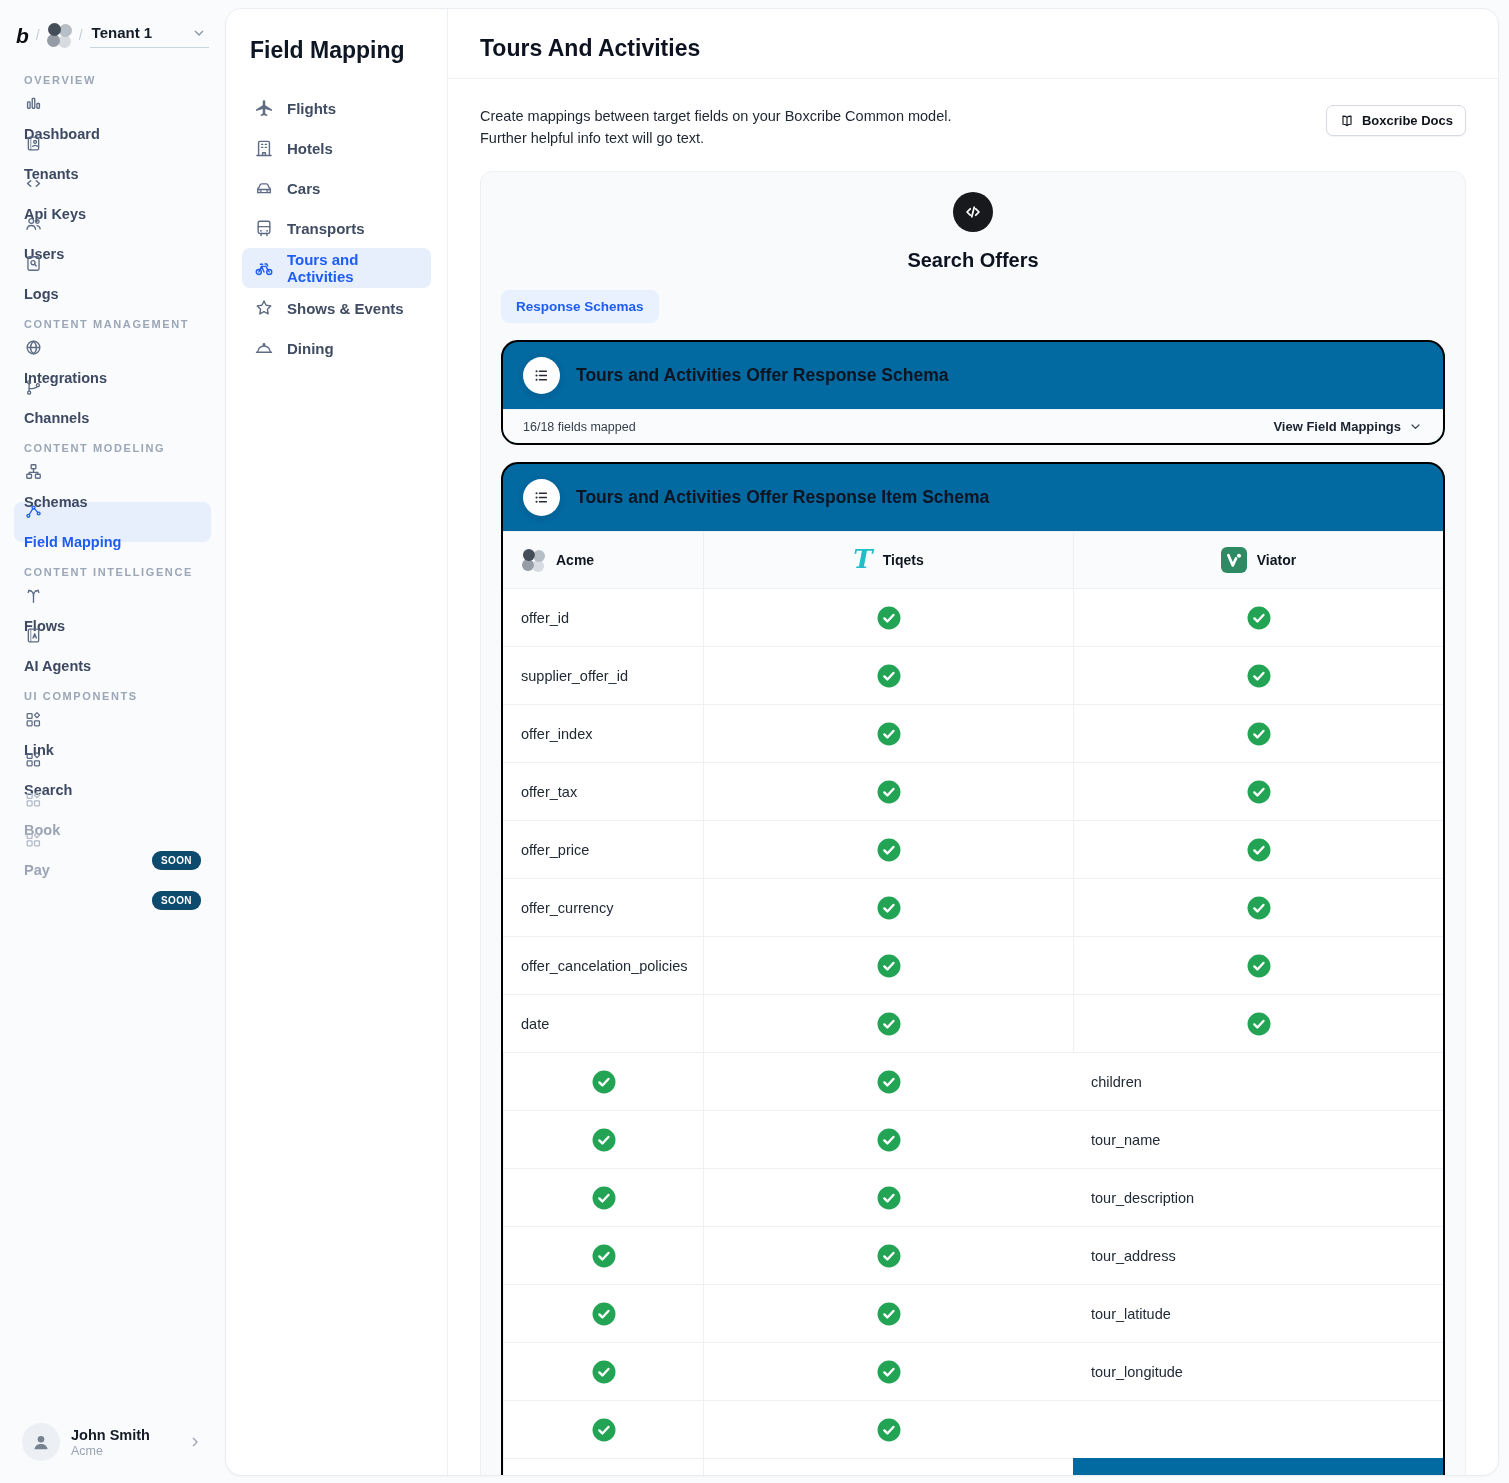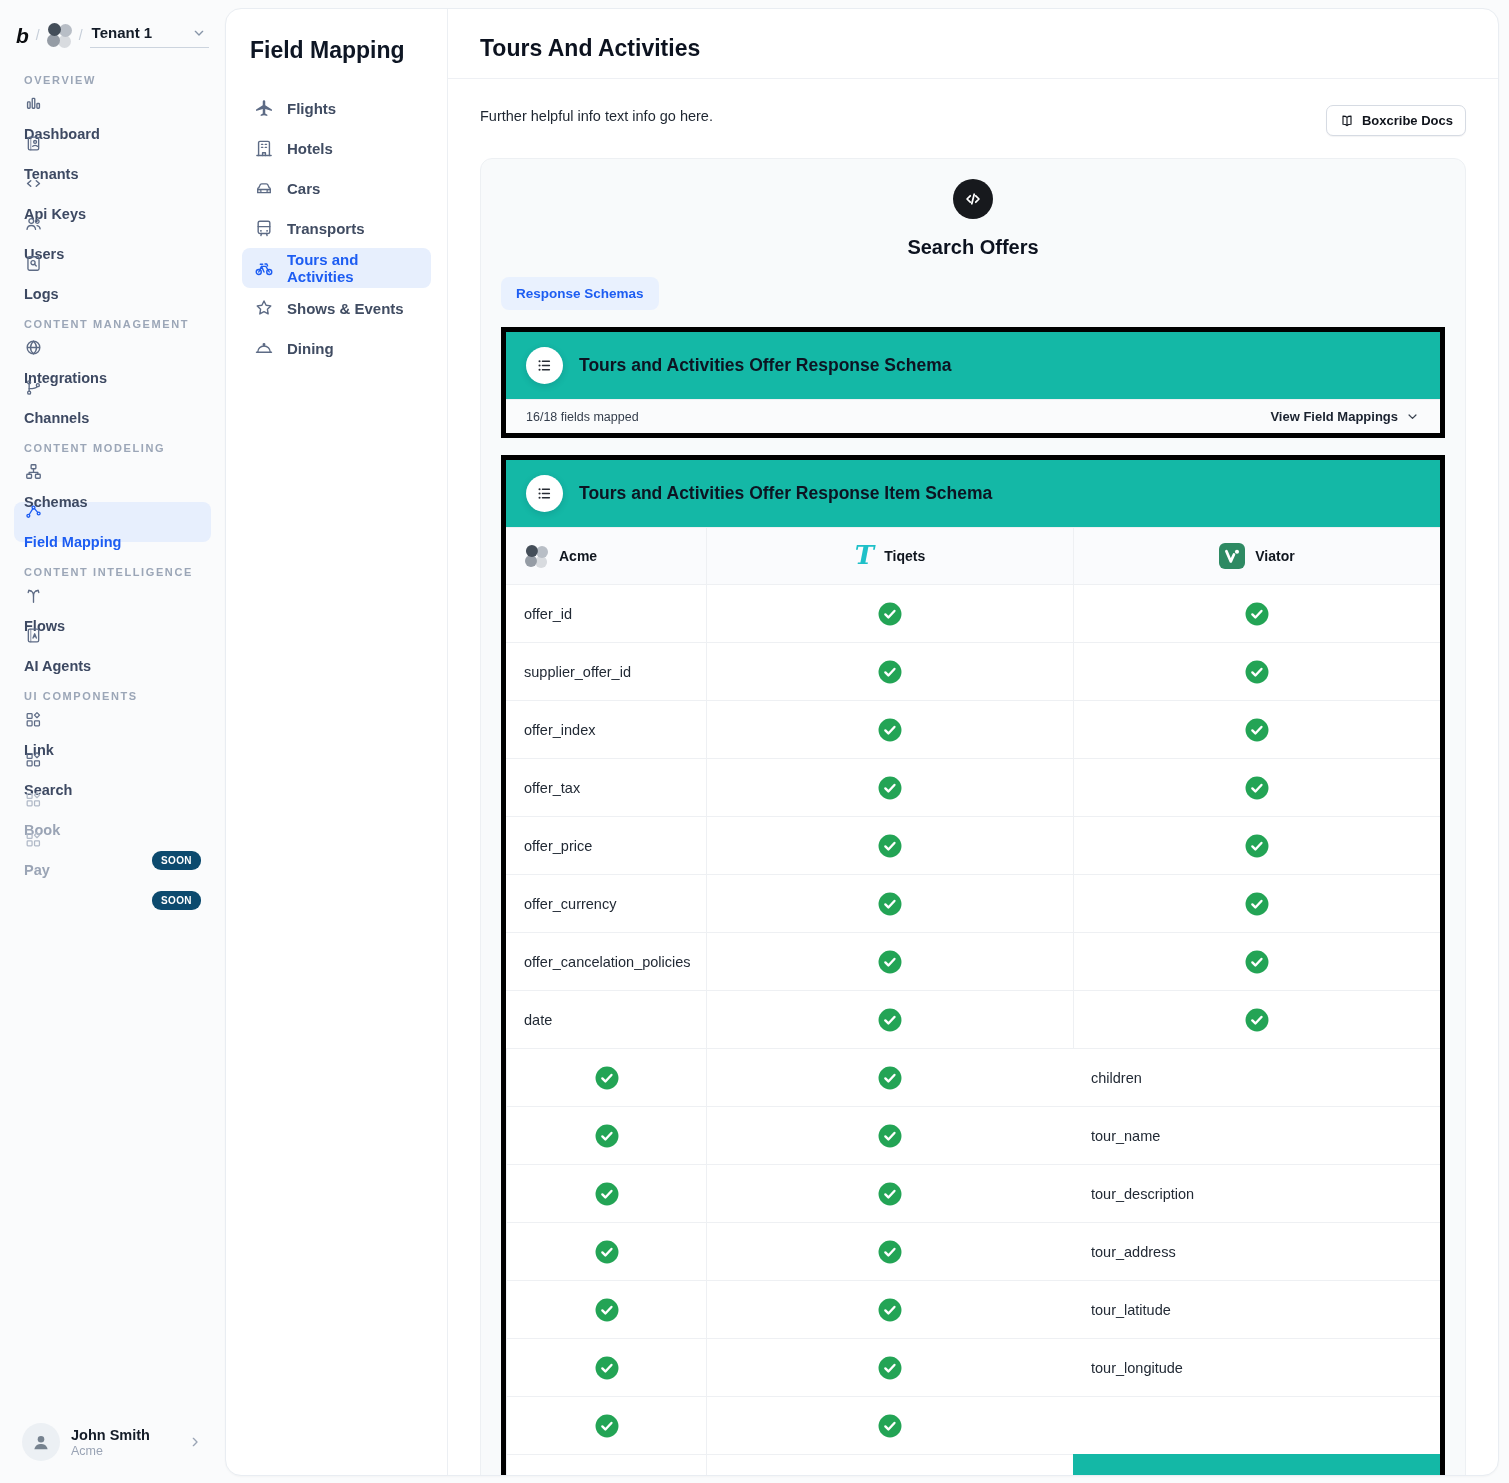--- a/index.html
+++ b/index.html
@@ -81,21 +81,21 @@
 
   
   .section-card { margin-top:22px; background:#f8fafb; border:1px solid #edf0f3; border-radius:12px; padding:20px; }
   .so-header { display:flex; align-items:center; gap:17px; margin-bottom:18px;flex-direction:column; }
   .code-circle { width:40px; height:40px; border-radius:50%; background:#17191d; display:flex; align-items:center; justify-content:center; }
   .code-circle svg { width:22px; height:22px; }
   .so-title { font-size:20px; font-weight:800; color:#0c121f; }
   .pill { display:inline-block; padding:9px 15px; border-radius:8px; background:#e9f1fe; color:#1d5df2;
     font-size:13.5px; font-weight:700; margin-bottom:17px; cursor:pointer; }
 
-  .schema-card { background:#14b8a6; border:5px solid #000000; border-radius:0; overflow:hidden; }
+  .schema-card { background:#0369a1; border:2px solid #000000; border-radius:17px; overflow:hidden; }
   .schema-card + .schema-card { margin-top:17px; }
   .sc-header { display:flex; align-items:center; gap:16px; padding:15px 20px; }
   .list-circle { width:37px; height:37px; border-radius:50%; background:#fff; flex:0 0 auto;
     box-shadow:0 2px 7px rgba(15,23,42,.14); display:flex; align-items:center; justify-content:center; }
   .list-circle svg { width:17px; height:17px; }
   .sc-title { font-size:17.5px; font-weight:800; color:#0d1422; }
   .sc-footer { display:flex; align-items:center; justify-content:space-between; padding:9px 20px;
     background:#fafbfc; border-top:1px solid #eef0f3; }
   .mapped-count { font-size:12.5px; color:#353e4c;text-align:right; }
   .view-mappings { display:flex; align-items:center; gap:7px; font-size:13px; font-weight:700; color:#1a222f; cursor:pointer; }
@@ -497,21 +497,22 @@
   </nav>
 
   <section class="content">
     <div class="content-header">
       <h1 class="page-title">Tours And Activities</h1>
     </div>
 
     <div class="content-body">
       <div class="desc-row">
         <div class="desc">
-          <p>Further helpful info text info go here.</p>
+          <p>Create mappings between target fields on your Boxcribe Common model.</p>
+          <p>Further helpful info text will go text.</p>
         </div>
         <button class="docs-btn">
           <svg viewBox="0 0 24 24">
               <use href="#i-book"></use>
             </svg>
           <span>Boxcribe Docs</span>
         </button>
       </div>
 
       <div class="section-card">

